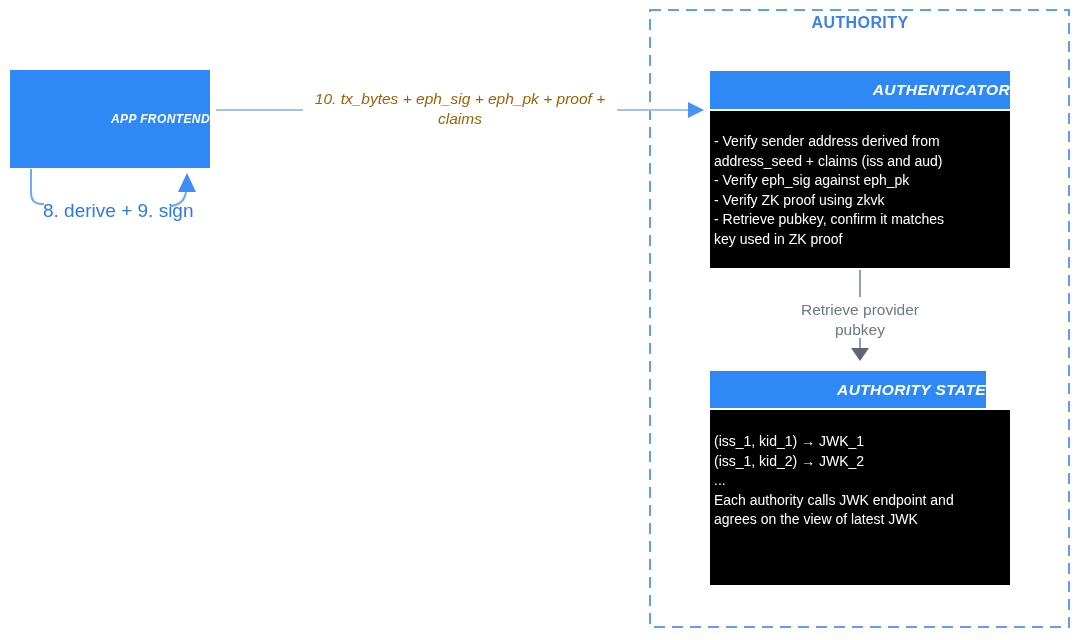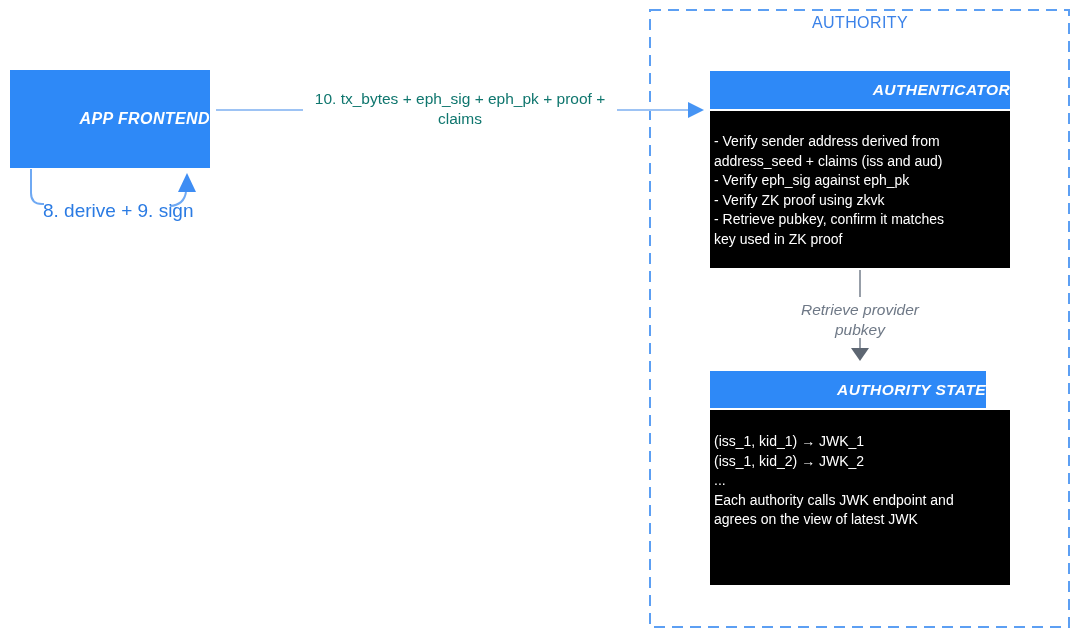--- a/index.html
+++ b/index.html
@@ -24,73 +24,73 @@
     display: flex;
     align-items: center;
     justify-content: flex-end;
     box-sizing: border-box;
     font-style: italic;
   }
   .blue-box {
     background: #2E89F7;
     color: #ffffff;
     font-weight: 700;
-    font-size: 16px;
+    font-size: 12px;
     letter-spacing: 0.4px;
   }
   .black-box {
     position: absolute;
     z-index: 2;
     background: #000000;
     color: #ffffff;
     font-size: 14px;
     line-height: 19.5px;
     white-space: pre-line;
     box-sizing: border-box;
   }
   .flow-label {
     position: absolute;
     z-index: 2;
     left: 303px; top: 89px;
     width: 314px;
     background: #ffffff;
-    color: #0f766e;
+    color: #a16207;
     font-size: 15.5px;
     line-height: 20px;
     text-align: center;
+    font-style: italic;
   }
   .derive-label {
     position: absolute;
     z-index: 2;
     left: 43px; top: 200px;
     color: #2B7BE3;
     font-size: 19px;
     white-space: nowrap;
   }
   .authority-title {
     position: absolute;
     z-index: 2;
     left: 650px; top: 14px;
     width: 420px;
     text-align: center;
     color: #3B82E8;
-    font-weight: 400;
+    font-weight: 700;
     font-size: 16px;
     letter-spacing: 0.4px;
   }
   .retrieve-label {
     position: absolute;
     z-index: 2;
     left: 780px; top: 300px;
     width: 160px;
     text-align: center;
     color: #6E7886;
     font-size: 15.5px;
     line-height: 20px;
-    font-style: italic;
   }
   .authority-container {
     position: absolute;
     left: 649px; top: 9px;
     width: 422px; height: 619px;
     z-index: 0;
   }
   .auth-header { font-size: 15.5px; }
 </style>
 </head>

